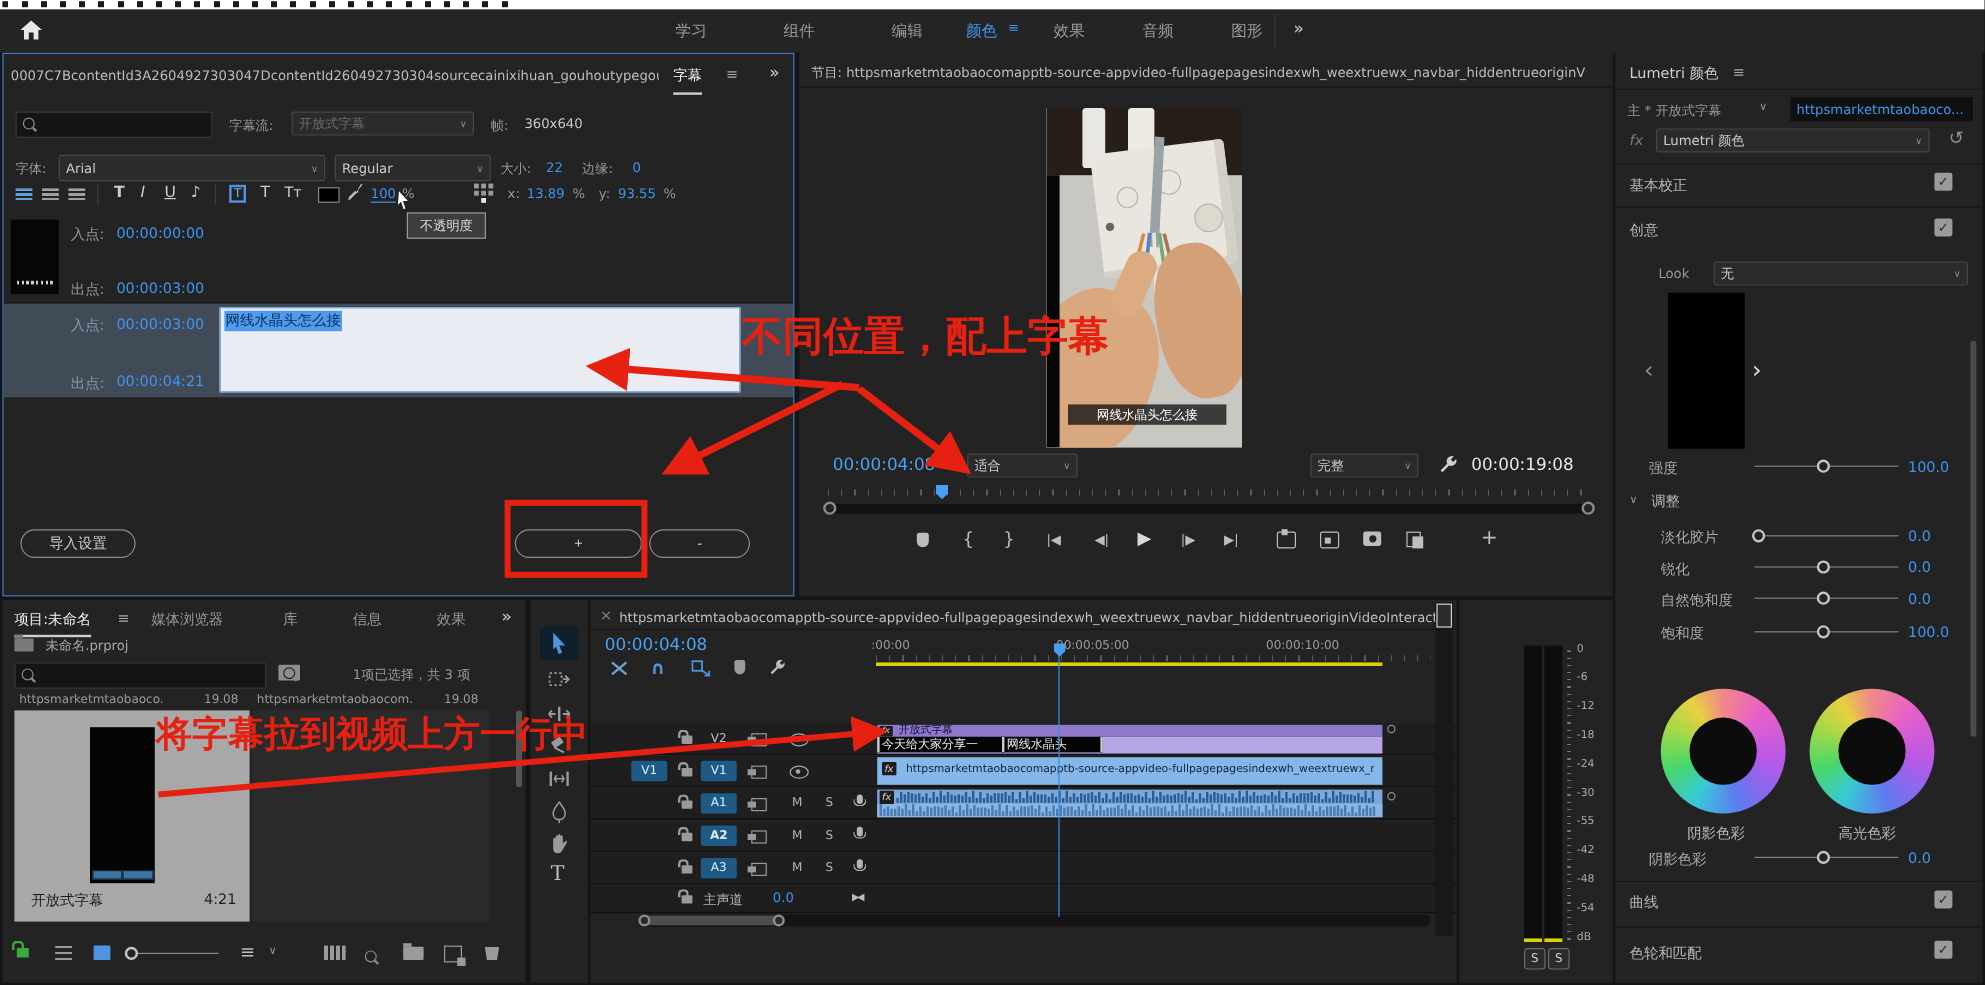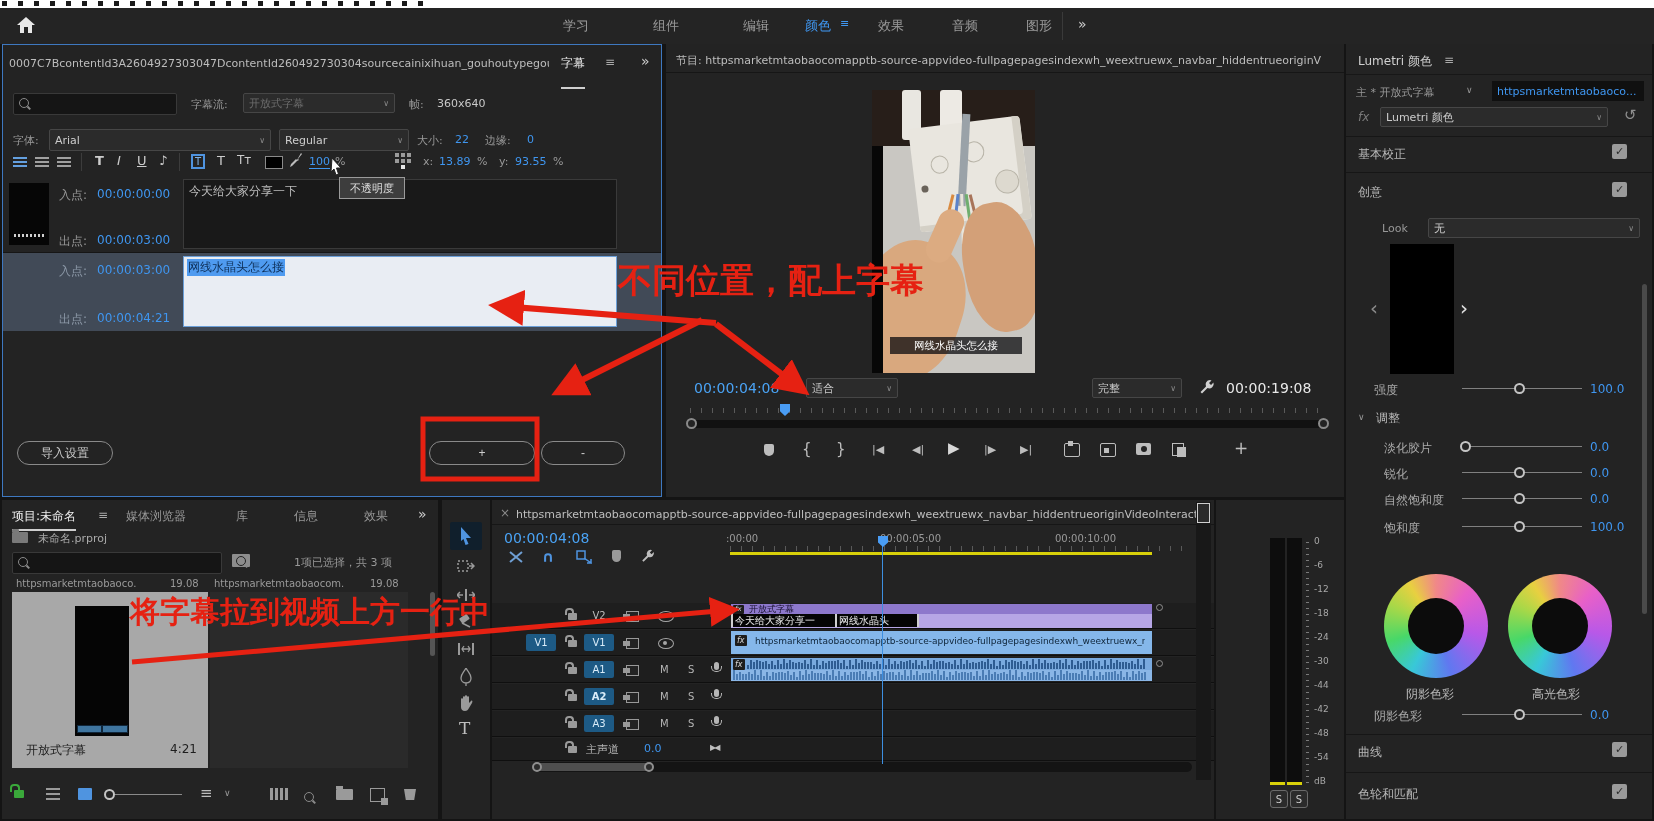--- a/index.html
+++ b/index.html
@@ -73,21 +73,21 @@
     <span class="menu-tab act p" style="left:840px;top:9px;font-size:11px;">≡</span>
     <span class="menu-tab p" style="left:878px;top:9px;">效果</span>
     <span class="menu-tab p" style="left:952px;top:9px;">音频</span>
     <span class="menu-tab p" style="left:1026px;top:9px;">图形</span>
     <div class="p" style="left:1062px;top:4px;width:1px;height:28px;background:#3a3a3a;"></div>
     <span class="menu-tab p" style="left:1078px;top:8px;font-size:14px;color:#cfcfcf;">»</span>
   </div>
 
   <div class="panel" style="left:2px;top:44px;width:660px;height:453px;border:1px solid #3e78c0;box-sizing:border-box;">
     <span class="p lbl" style="left:6px;top:12px;width:540px;overflow:hidden;text-overflow:clip;color:#bdbdbd;">0007C7BcontentId3A2604927303047DcontentId260492730304sourcecainixihuan_gouhoutypegou (4</span>
-    <span class="p" style="left:558px;top:10px;color:#eee;font-size:12px;border-bottom:2px solid #cfcfcf;padding-bottom:15px;">字幕</span>
+    <span class="p" style="left:558px;top:10px;color:#eee;font-size:12px;border-bottom:2px solid #cfcfcf;padding-bottom:5px;">字幕</span>
     <span class="p" style="left:602px;top:10px;color:#aaa;font-size:12px;">≡</span>
     <span class="p" style="left:638px;top:8px;color:#cfcfcf;font-size:14px;">»</span>
 
     <div class="p" style="left:10px;top:48px;width:162px;height:20px;background:#151515;border:1px solid #393939;border-radius:2px;">
       <span class="searchico" style="position:absolute;left:5px;top:4px;"></span>
     </div>
     <span class="p lbl" style="left:188px;top:52px;">字幕流:</span>
     <div class="dd p" style="left:240px;top:48px;width:152px;height:20px;color:#6c6c6c;">
       <span>开放式字幕</span>
         <span class="car">∨</span>
@@ -136,23 +136,20 @@
     <span class="p lbl" style="left:550px;top:110px;">%</span>
 
     <div class="p" style="left:0;top:132px;width:658px;height:75px;border-bottom:1px solid #161616;">
       <div class="p" style="left:6px;top:6px;width:40px;height:62px;background:#060606;">
         <div class="p" style="left:5px;bottom:8px;width:30px;height:3px;background:repeating-linear-gradient(90deg,#cfcfcf 0 2px,transparent 2px 4px);"></div>
       </div>
       <span class="p lbl" style="left:56px;top:10px;font-size:12px;">入点:</span>
       <span class="p blue" style="left:94px;top:10px;font-size:12px;">00:00:00:00</span>
       <span class="p lbl" style="left:56px;top:56px;font-size:12px;">出点:</span>
       <span class="p blue" style="left:94px;top:56px;font-size:12px;">00:00:03:00</span>
-      <div class="p" style="left:180px;top:2px;width:434px;height:70px;background:#191919;border:1px solid #3a3a3a;box-sizing:border-box;">
-        <span style="position:absolute;left:5px;top:3px;color:#bdbdbd;font-size:12px;">今天给大家分享一下</span>
-      </div>
     </div>
 
     <div class="p" style="left:336px;top:132px;width:64px;height:20px;background:#3d3d3d;border:1px solid #9a9a9a;z-index:6;display:flex;align-items:center;justify-content:center;">
       <span style="color:#dcdcdc;font-size:11px;">不透明度</span>
     </div>
     <svg class="p" style="left:326px;top:112px;z-index:7;" width="15" height="20" viewBox="0 0 15 20">
         <path d="M3 1 L12 11 L7.5 11 L9.5 17 L7 18 L5 12 L2 15 Z" fill="#fff" stroke="#222" stroke-width="1"></path>
       </svg>
 
     <div class="p" style="left:0;top:208px;width:658px;height:78px;background:#414a57;">
@@ -820,21 +817,21 @@
     <div class="p" style="left:54px;top:38px;width:15px;height:244px;background:#0d0d0d;border-bottom:3px solid #d8d00a;"></div>
     <div class="p" style="left:71px;top:38px;width:15px;height:244px;background:#0d0d0d;border-bottom:3px solid #d8d00a;"></div>
     <div class="p" style="left:90px;top:42px;width:3px;height:244px;background:repeating-linear-gradient(#7a7a7a 0 1px,transparent 1px 6px);"></div>
     <div id="meter-labels" class="p" style="left:98px;top:0;width:30px;height:319px;">
         <span style="position: absolute; left: 0px; top: 36px; color: rgb(168, 168, 168); font-size: 9px;">0</span>
         <span style="position: absolute; left: 0px; top: 60px; color: rgb(168, 168, 168); font-size: 9px;">-6</span>
         <span style="position: absolute; left: 0px; top: 84px; color: rgb(168, 168, 168); font-size: 9px;">-12</span>
         <span style="position: absolute; left: 0px; top: 108px; color: rgb(168, 168, 168); font-size: 9px;">-18</span>
         <span style="position: absolute; left: 0px; top: 132px; color: rgb(168, 168, 168); font-size: 9px;">-24</span>
         <span style="position: absolute; left: 0px; top: 156px; color: rgb(168, 168, 168); font-size: 9px;">-30</span>
-        <span style="position: absolute; left: 0px; top: 180px; color: rgb(168, 168, 168); font-size: 9px;">-44</span>
+        <span style="position: absolute; left: 0px; top: 180px; color: rgb(168, 168, 168); font-size: 9px;">-55</span>
         <span style="position: absolute; left: 0px; top: 204px; color: rgb(168, 168, 168); font-size: 9px;">-42</span>
         <span style="position: absolute; left: 0px; top: 228px; color: rgb(168, 168, 168); font-size: 9px;">-48</span>
         <span style="position: absolute; left: 0px; top: 252px; color: rgb(168, 168, 168); font-size: 9px;">-54</span>
         <span style="position: absolute; left: 0px; top: 276px; color: rgb(168, 168, 168); font-size: 9px; text-align: center;">dB</span>
       </div>
     <div class="sbtn" style="left:54px;top:290px;">
         <span>S</span>
       </div>
     <div class="sbtn" style="left:74px;top:290px;">
         <span>S</span>

